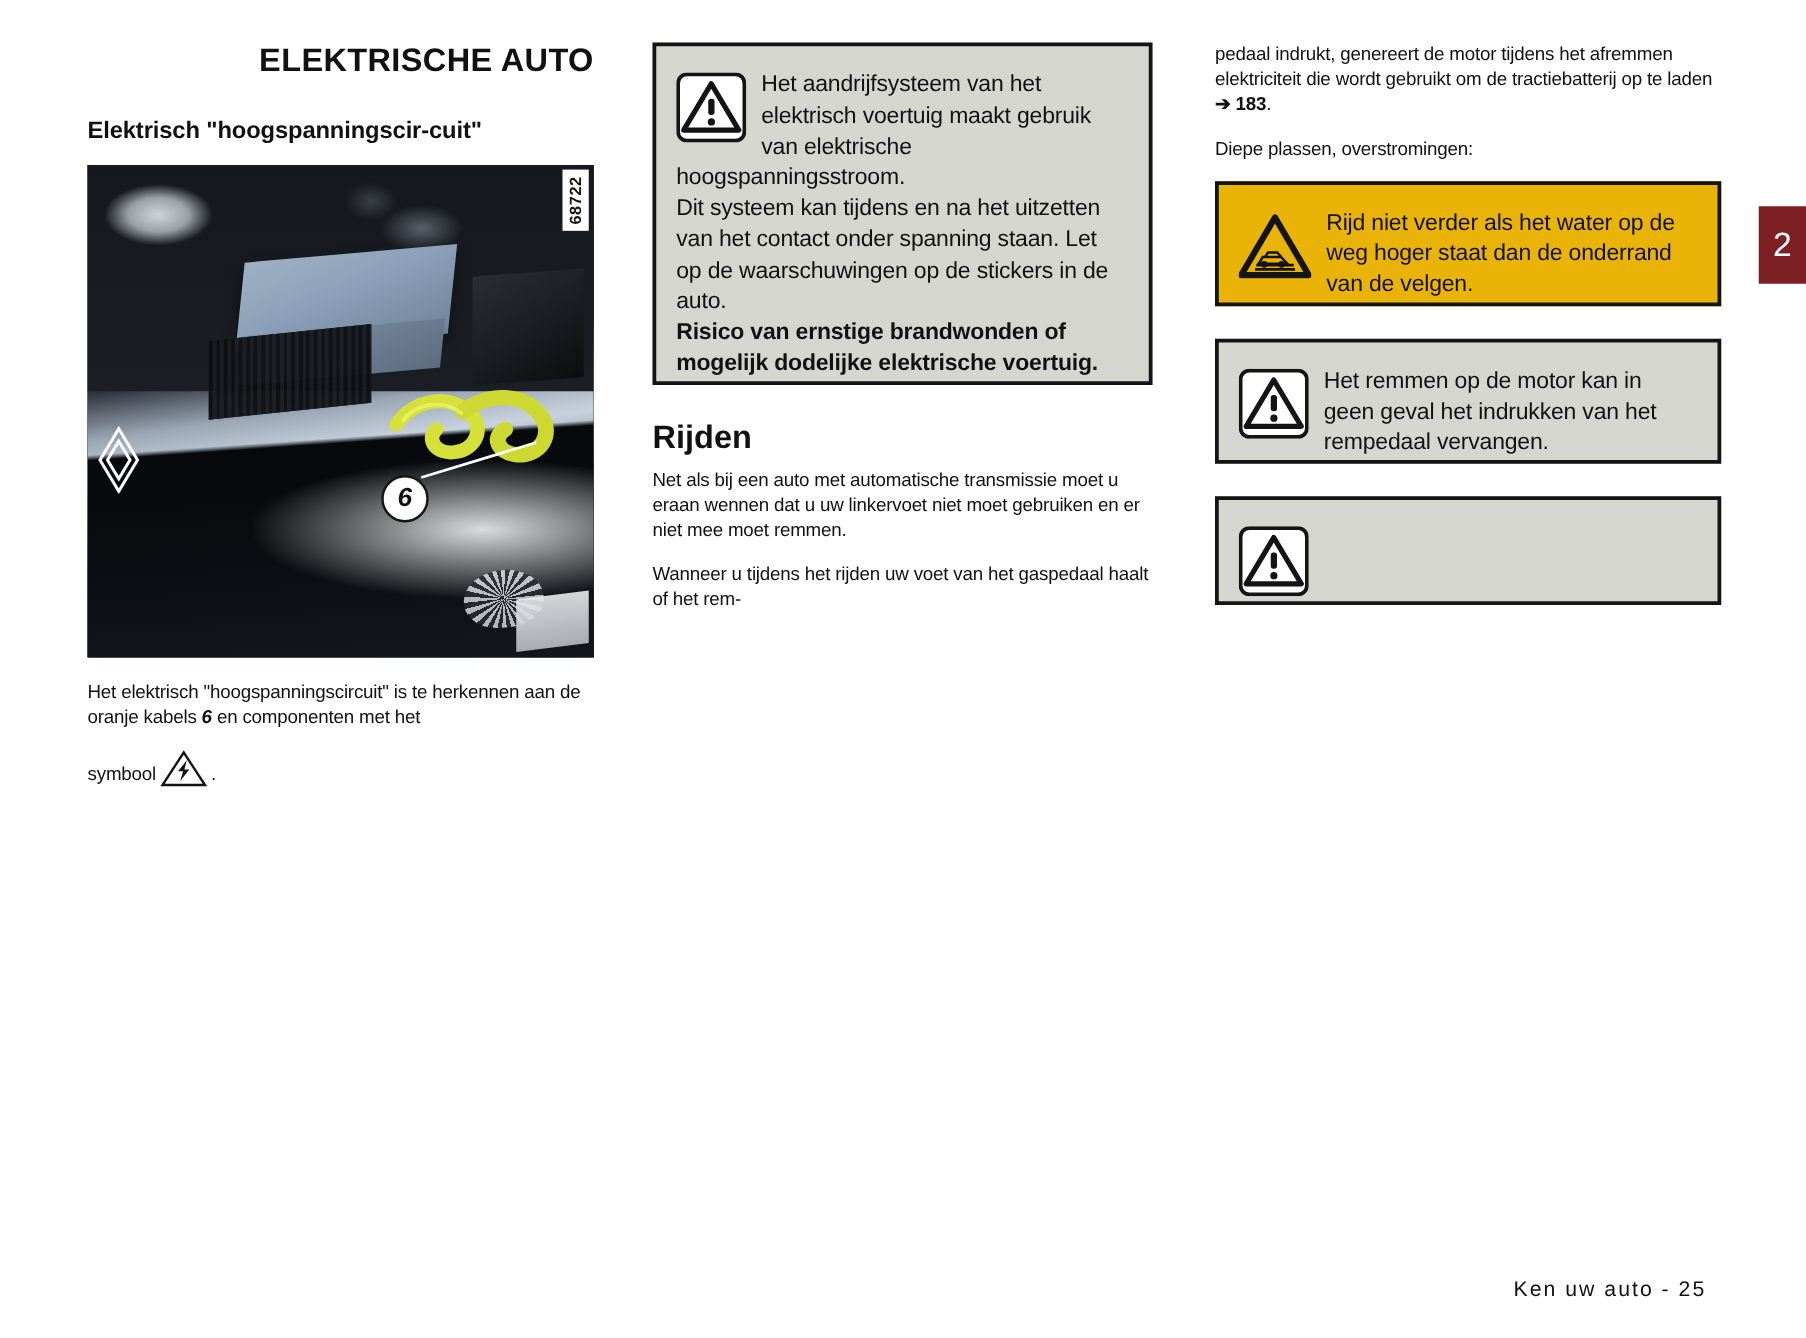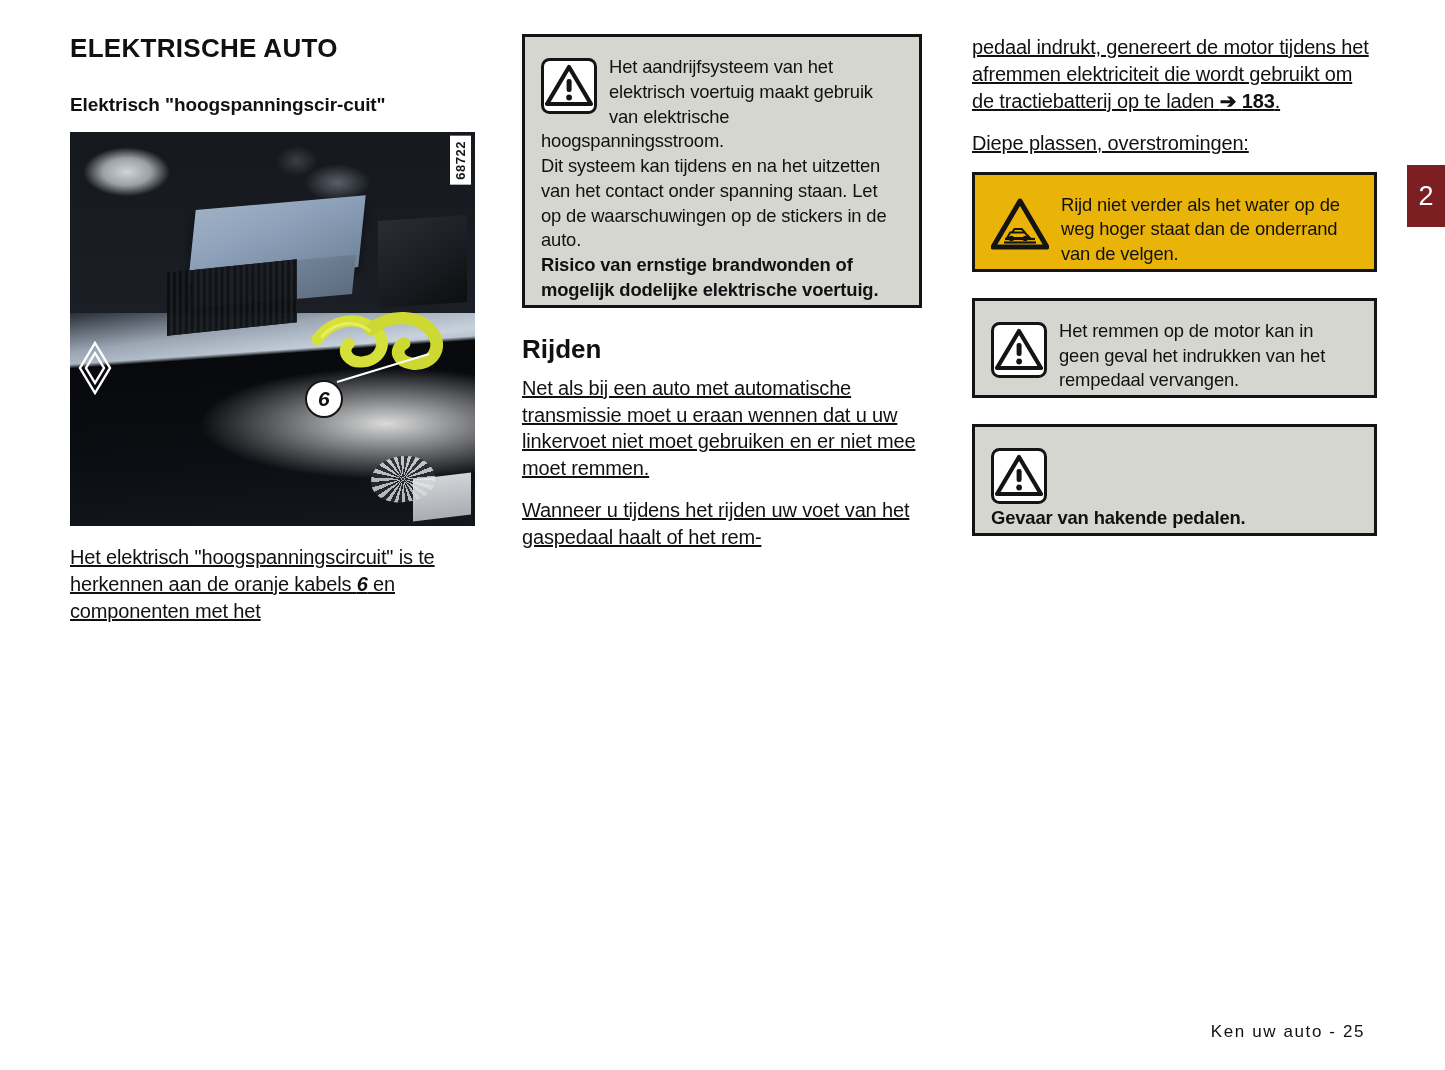--- a/index.html
+++ b/index.html
@@ -30,38 +30,38 @@
   .col{position:absolute;top:34px;}
   .col-left{left:70px;width:405px;}
   .col-mid{left:522px;width:400px;}
   .col-right{left:972px;width:405px;}
 
   h1.page-title{
     font-size:26px;font-weight:700;
     letter-spacing:.3px;
     margin:0 0 30px 0;
     line-height:1.1;
+    text-align:right;
   }
   h2.section-title{
     font-size:19px;font-weight:700;
     margin:0 0 16px 0;
     line-height:1.22;
     letter-spacing:-.1px;
   }
   h3.sub-title{
     font-size:26px;font-weight:700;
     margin:0 0 10px 0;
     line-height:1.2;
   }
   p.body{
-    font-size:20px;
+    font-size:15px;
     line-height:1.345;
     margin:0 0 15px 0;
     letter-spacing:-.15px;
-    text-decoration:underline;
   }
   p.body:last-child{margin-bottom:0;margin-top:12px;}
   .b{font-weight:700;}
   .i-b{font-weight:700;font-style:italic;}
 
   
   .photo-wrap{
     position:relative;
     width:405px;height:394px;
     margin:0 0 18px 0;
@@ -259,20 +259,25 @@
       </div>
 
       <div class="fan"></div>
       <div class="plate"></div>
 
       <div class="photo-ref">68722</div>
     </div>
 
     <p class="body"><span>Het elektrisch "hoogspanningscircuit" is te herkennen aan de oranje kabels </span><span class="i-b">6</span><span> en componenten met het</span></p>
 
+    <p class="body sym-line"><span>symbool</span><span class="hv-symbol">
+        <svg viewBox="0 0 40 32">
+          <polygon points="20,3 37,29 3,29" fill="none" stroke="#141414" stroke-width="1.9"></polygon>
+          <path d="M22.5,9 L15.5,18 L19.5,18 L17,26 L24.5,16.5 L20.5,16.5 Z" fill="#141414"></path>
+        </svg></span><span>.</span></p>
   </div>
 
   <div class="col col-mid">
 
     <div class="wbox gray">
       <div class="wtext clearfix">
         <span class="wicon">
           <svg viewBox="0 0 56 56">
             <rect x="1.5" y="1.5" width="53" height="53" rx="7" ry="7" fill="#ffffff" stroke="#141414" stroke-width="3"></rect>
             <polygon points="28,9 50,46 6,46" fill="none" stroke="#141414" stroke-width="4.2" stroke-linejoin="round"></polygon>
@@ -332,19 +337,18 @@
       <div class="wtext clearfix">
         <span class="wicon">
           <svg viewBox="0 0 56 56">
             <rect x="1.5" y="1.5" width="53" height="53" rx="7" ry="7" fill="#ffffff" stroke="#141414" stroke-width="3"></rect>
             <polygon points="28,9 50,46 6,46" fill="none" stroke="#141414" stroke-width="4.2" stroke-linejoin="round"></polygon>
             <rect x="25.6" y="21" width="5" height="13" rx="2.2" fill="#141414"></rect>
             <circle cx="28.1" cy="39.5" r="2.9" fill="#141414"></circle>
           </svg>
         </span>
       </div>
-      <p class="b">Gevaar van hakende pedalen.</p>
     </div>
   </div>
 
   <div class="footer">Ken uw auto - 25</div>
 
 </div>
 
 </body></html>

